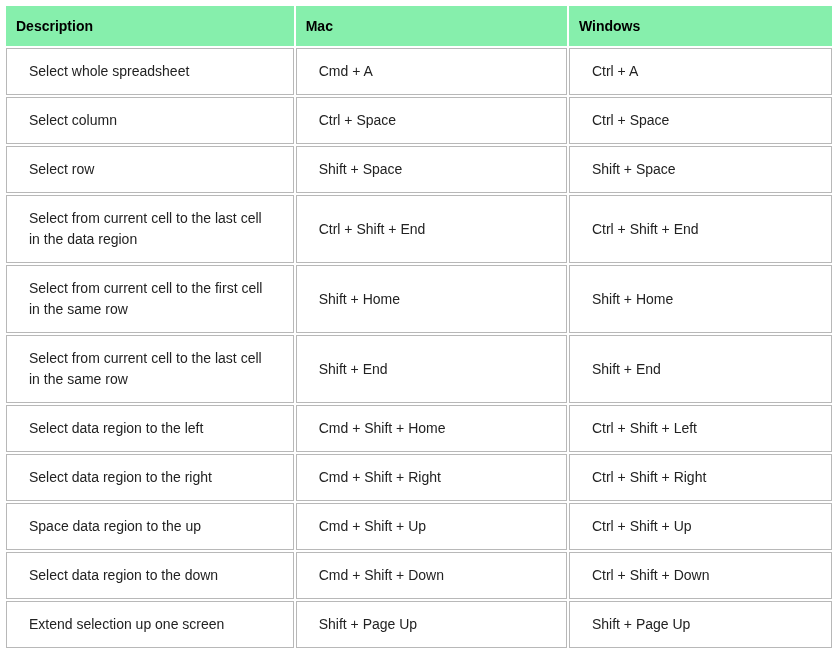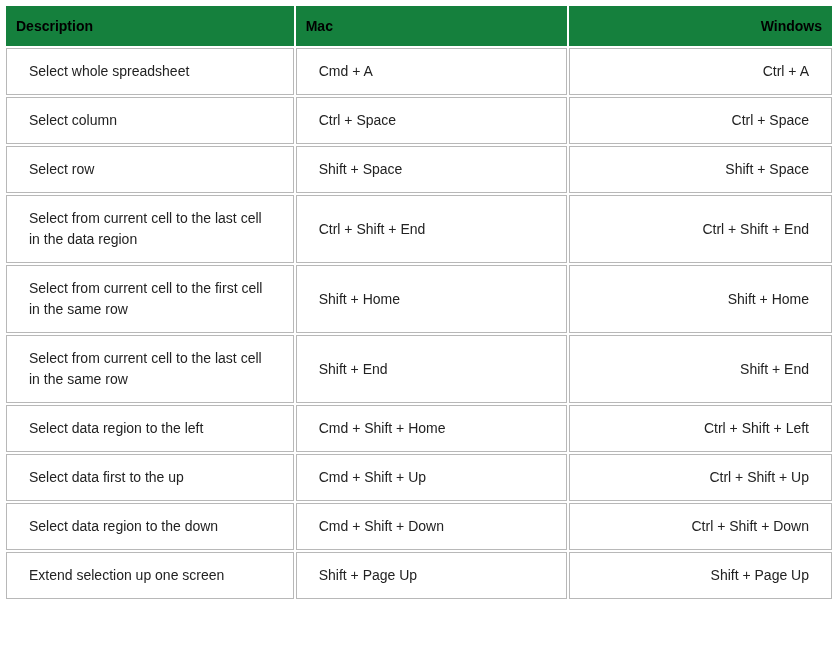--- a/index.html
+++ b/index.html
@@ -11,38 +11,38 @@
       font-size: 14px;
       color: #222;
     }
     table {
       border-collapse: separate;
       border-spacing: 2px;
       width: 100%;
       table-layout: fixed;
     }
     thead tr th {
-      background: #15803d;
+      background: #86efac;
       text-align: left;
       font-weight: 600;
       padding: 12px 10px;
       color: #000;
       font-size: 14px;
     }
     tbody td {
       border: 1px solid #b8b8b8;
       padding: 12px 22px;
       vertical-align: middle;
       background: #fff;
       font-size: 14px;
       line-height: 1.5;
     }
     th:nth-child(1), td:nth-child(1) { width: 35%; }
     th:nth-child(2), td:nth-child(2) { width: 33%; }
-    th:nth-child(3), td:nth-child(3) { width: 32%; text-align: right; }
+    th:nth-child(3), td:nth-child(3) { width: 32%; }
   </style>
 </head>
 <body>
 
 <table>
   <thead>
     <tr>
       <th>Description</th>
       <th>Mac</th>
       <th>Windows</th>
@@ -78,21 +78,26 @@
         <td>Select from current cell to the last cell in the same row</td>
         <td>Shift + End</td>
         <td>Shift + End</td>
       </tr>
       <tr>
         <td>Select data region to the left</td>
         <td>Cmd + Shift + Home</td>
         <td>Ctrl + Shift + Left</td>
       </tr>
       <tr>
-        <td>Select data first to the up</td>
+        <td>Select data region to the right</td>
+        <td>Cmd + Shift + Right</td>
+        <td>Ctrl + Shift + Right</td>
+      </tr>
+      <tr>
+        <td>Space data region to the up</td>
         <td>Cmd + Shift + Up</td>
         <td>Ctrl + Shift + Up</td>
       </tr>
       <tr>
         <td>Select data region to the down</td>
         <td>Cmd + Shift + Down</td>
         <td>Ctrl + Shift + Down</td>
       </tr>
       <tr>
         <td>Extend selection up one screen</td>

